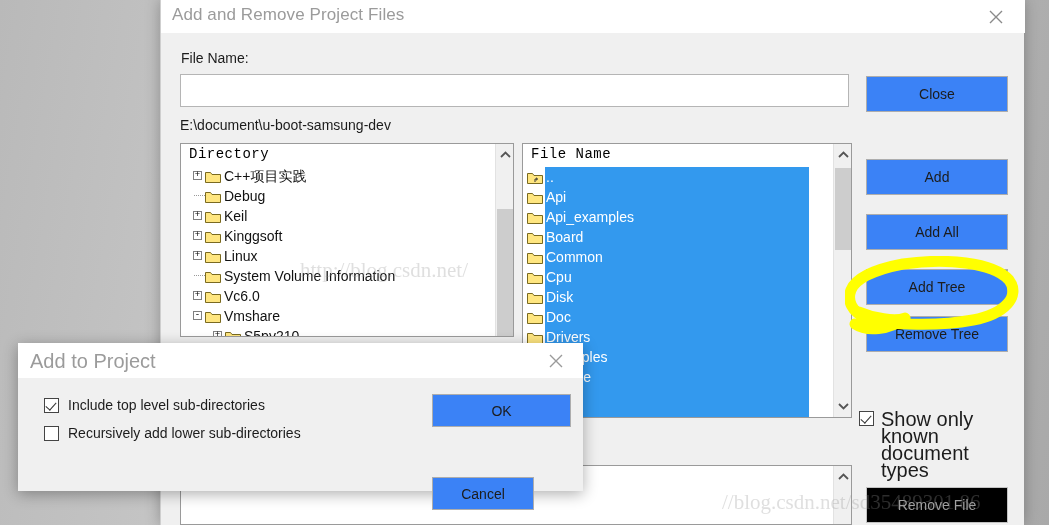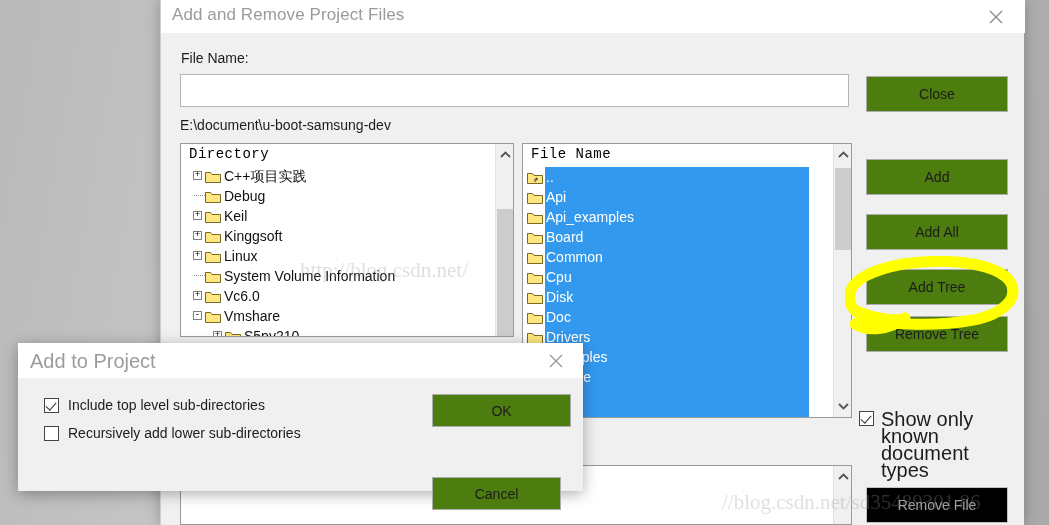--- a/index.html
+++ b/index.html
@@ -106,21 +106,21 @@
     white-space: nowrap; padding-left: 4px; cursor: default;
   }
   .file-row.sel { color: #fff; }
   .sel-bg {
     position: absolute; left: 22px; top: 23px; width: 264px; height: 250px;
     background: #3399ee;
   }
 
   
   .btn {
-    position: absolute; background: #4d7c0f; border: 1px solid #adadad;
+    position: absolute; background: #3b82f6; border: 1px solid #adadad;
     font-family: "Liberation Sans", sans-serif; font-size: 14px; color: #1c1c1c;
     cursor: pointer; text-align: center;
   }
   .btn:disabled { color: #a0a0a0; cursor: default; }
   #btn-close      { left: 705px; top: 76px;  width: 142px; height: 36px; }
   #btn-add        { left: 705px; top: 159px; width: 142px; height: 36px; }
   #btn-add-all    { left: 705px; top: 214px; width: 142px; height: 36px; }
   #btn-add-tree   { left: 705px; top: 269px; width: 142px; height: 36px; }
   #btn-remove-tree{ left: 705px; top: 316px; width: 142px; height: 36px; }
   #btn-remove-file{ left: 705px; top: 487px; width: 142px; height: 36px;
@@ -171,21 +171,21 @@
     font-size: 20px; color: #9b9b9b; white-space: nowrap;
   }
   #modal-close { position: absolute; right: 14px; top: 6px; width: 26px; height: 24px; cursor: pointer; }
   .modal-cb-row {
     position: absolute; display: flex; gap: 9px; align-items: center;
     font-size: 14px; color: #1c1c1c; white-space: nowrap;
   }
   #cb-row-1 { left: 44px; top: 397px; text-align: center; }
   #cb-row-2 { left: 44px; top: 425px; }
   #btn-ok     { left: 432px; top: 394px; width: 139px; height: 33px; }
-  #btn-cancel { left: 432px; top: 477px; width: 129px; height: 33px; }
+  #btn-cancel { left: 432px; top: 477px; width: 102px; height: 33px; }
 </style>
 </head>
 <body>
 
 <div id="main-window">
 
   <div id="title-bar">
     <div id="title-text">Add and Remove Project Files</div>
     <div id="main-close">
       <svg width="30" height="26" viewBox="0 0 30 26">

